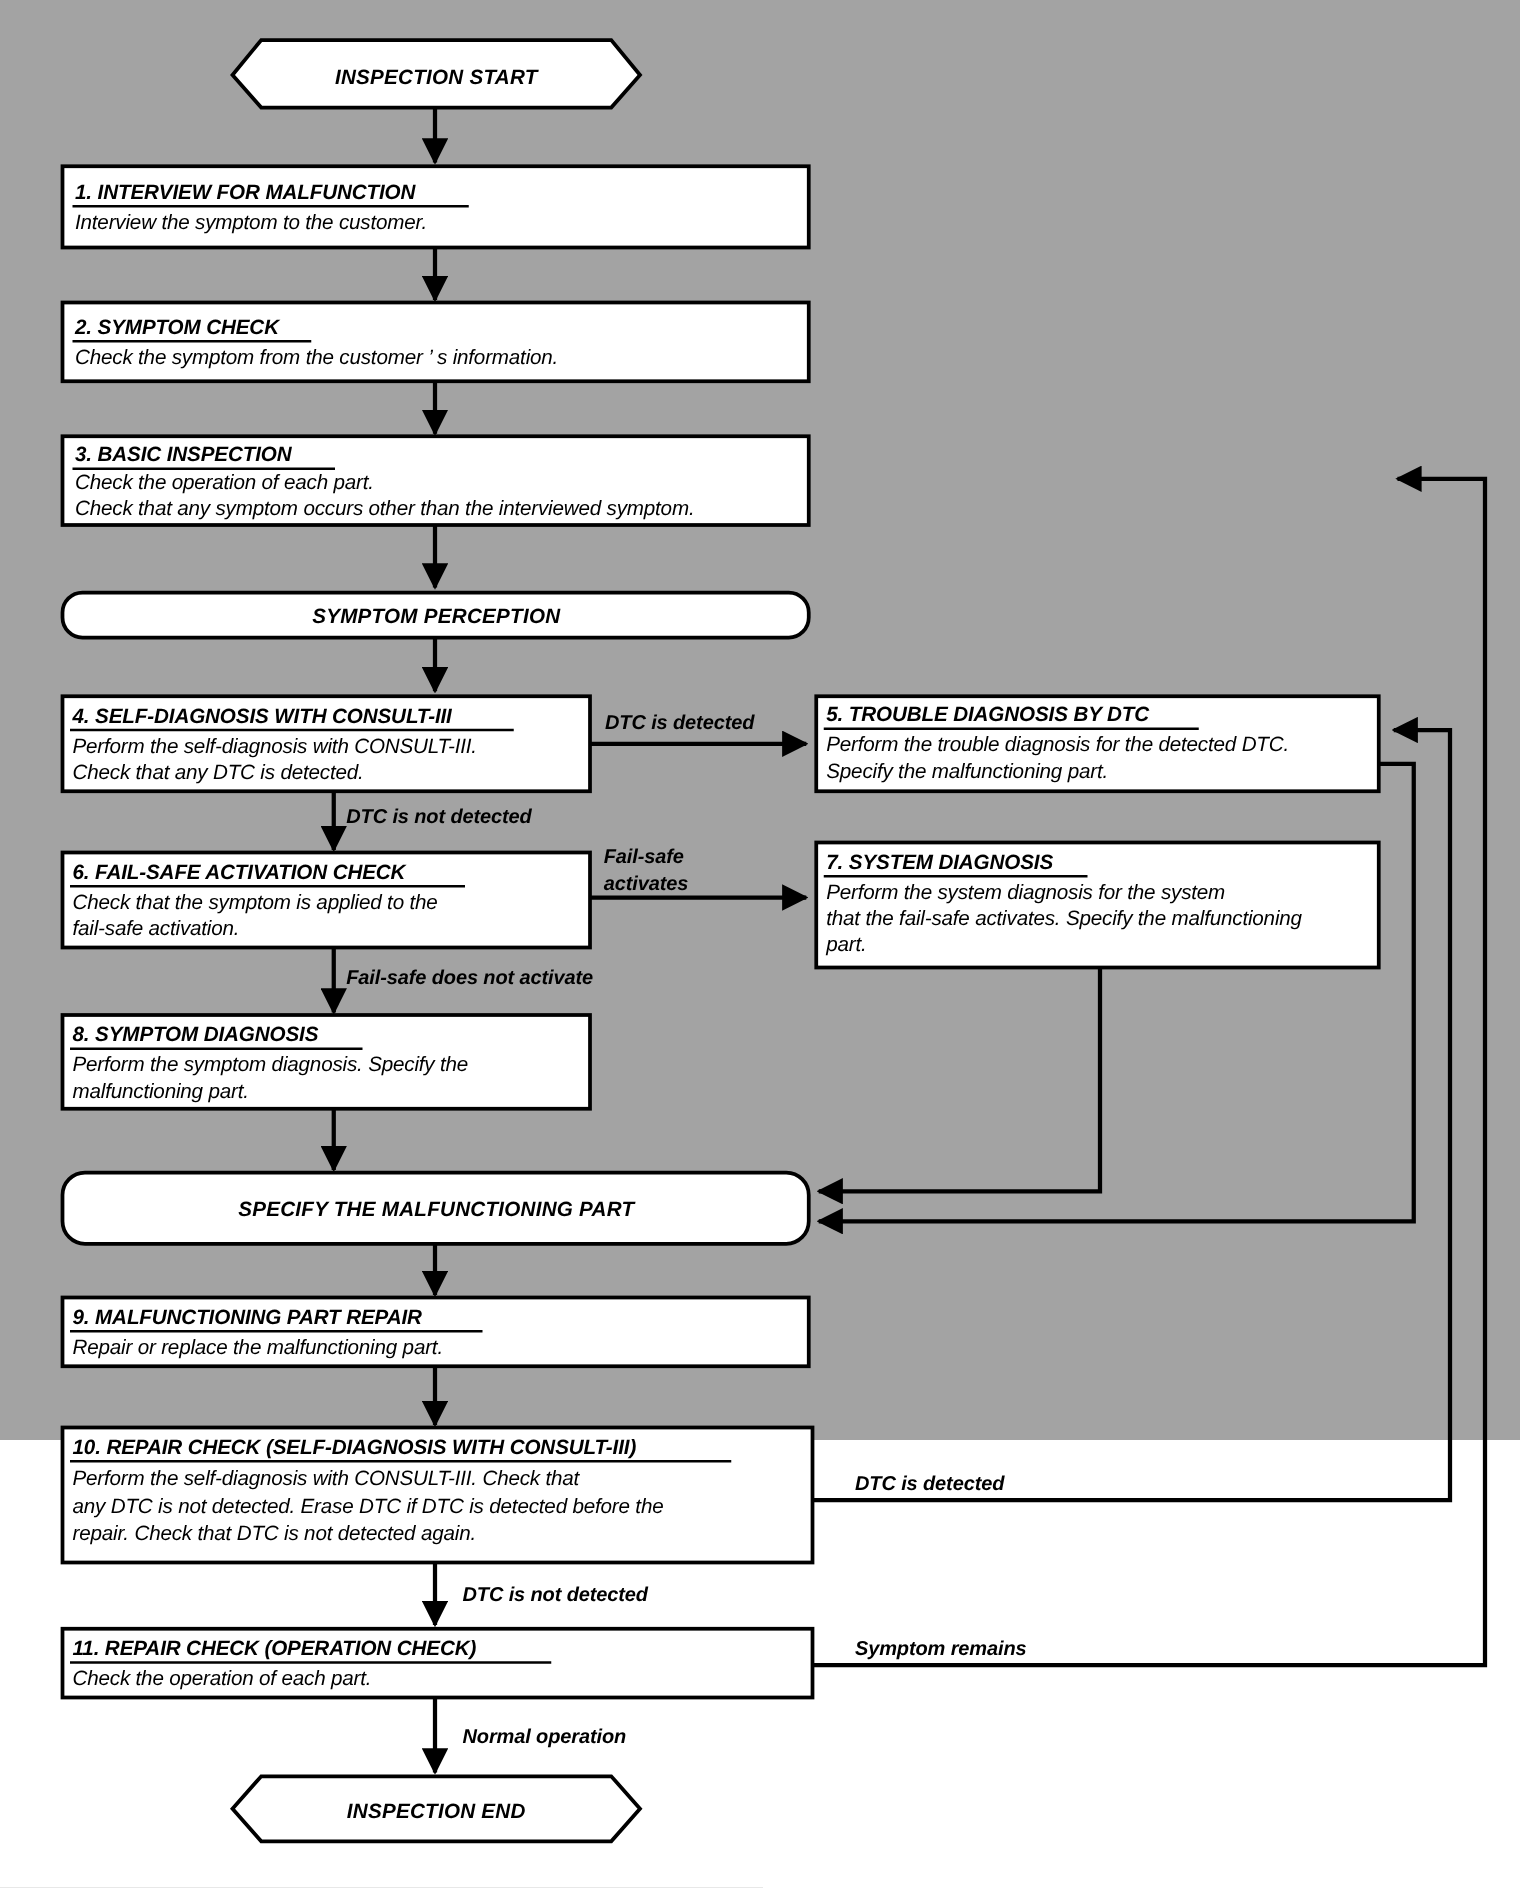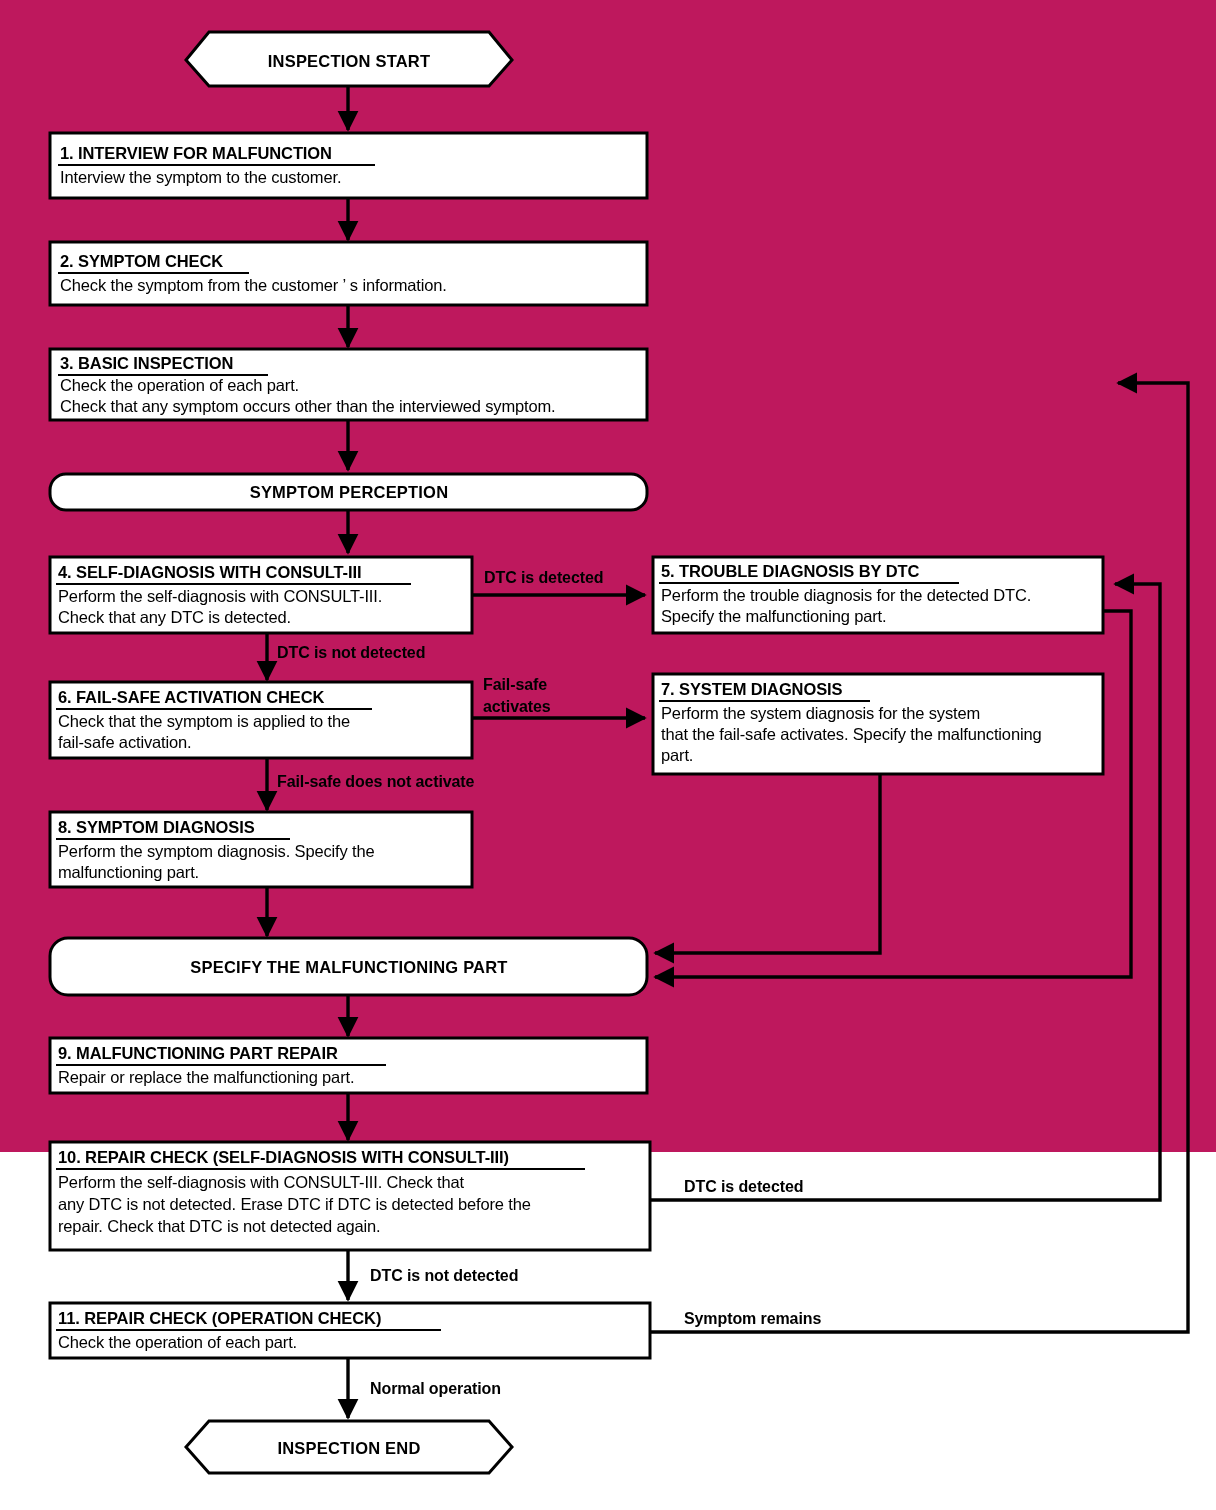--- a/index.html
+++ b/index.html
@@ -11,21 +11,22 @@
     font-family: "Liberation Sans", sans-serif;
     width: 1216px;
     height: 1510px;
     position: relative;
     overflow: hidden;
   }
   #chart-root {
     position: relative;
     width: 1216px;
     height: 1152px;
-    background: #be185d;
+    background: #a3a3a3;
+    font-style: italic;
   }
   svg#flow {
     position: absolute;
     left: 0;
     top: 0;
     width: 1216px;
     height: 1510px;
     display: block;
   }
   .node-box {

